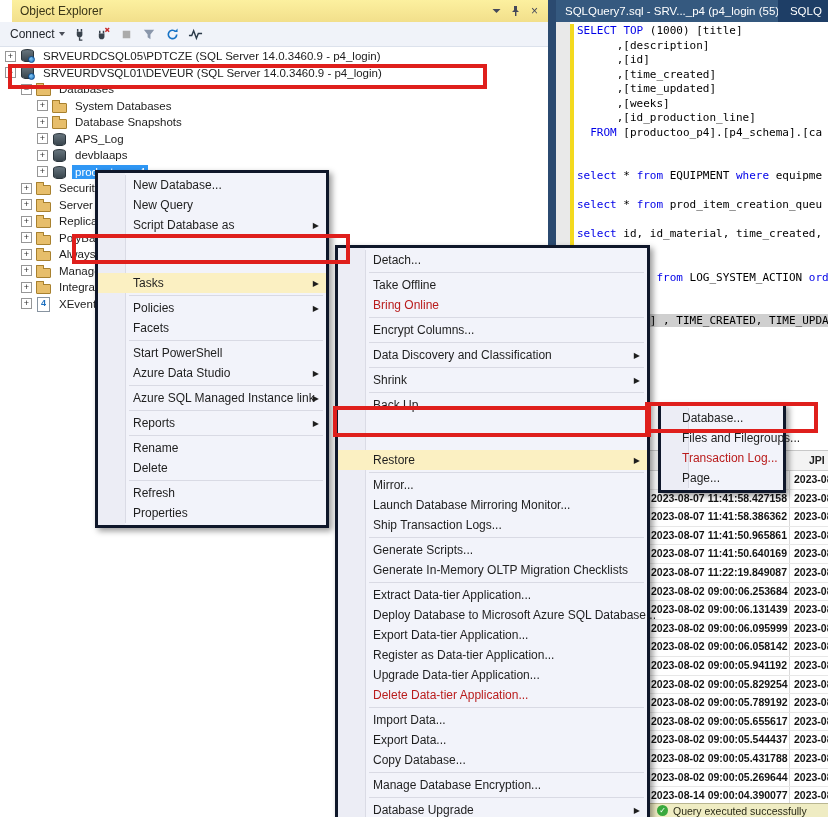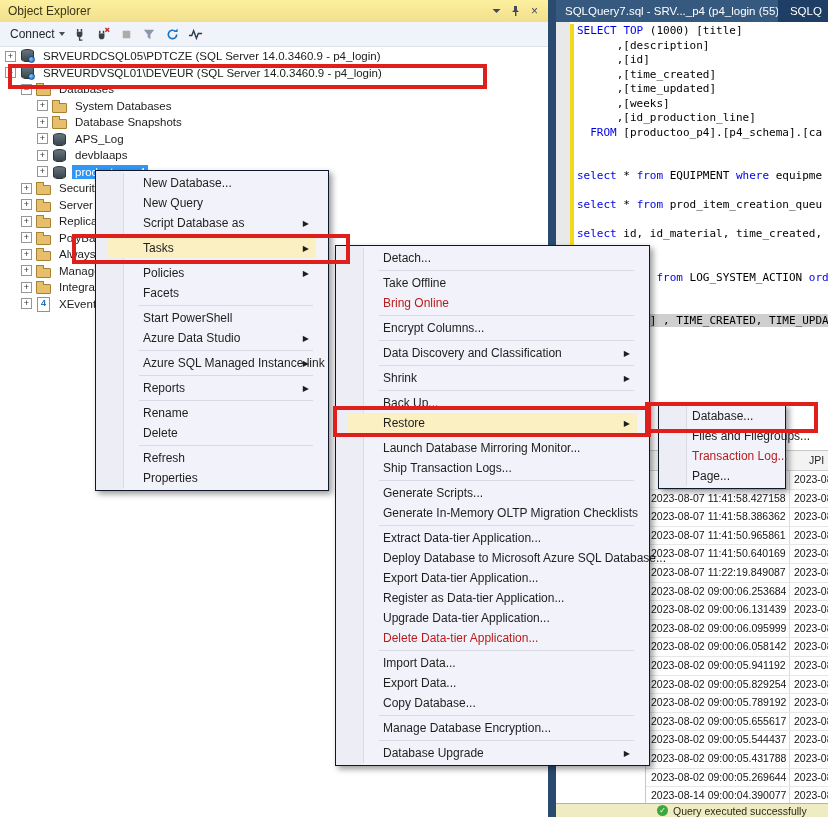--- a/index.html
+++ b/index.html
@@ -9,21 +9,21 @@
     --titlebar-yellow:#FCF09F;
     --success-green:#3AA93D;
     --shell-blue:#2B4A70;
   }
   html,body{margin:0;padding:0;}
   body{font-family:"Liberation Sans",sans-serif;}
   .shell{position:relative;width:828px;height:817px;background:var(--shell-blue);overflow:hidden;}
 
   
   .oe{position:absolute;left:0;top:0;width:548px;height:817px;background:#fff;}
-  .oe-title{position:absolute;left:0;top:0;right:0;height:22px;
+  .oe-title{position:absolute;left:12px;top:0;right:0;height:22px;
     background:linear-gradient(var(--titlebar-yellow),#F2DF8B);
     border-bottom:1px solid #D8C46A;font-size:12px;color:#3A3517;
     display:flex;align-items:center;padding:0 4px 0 8px;}
   .oe-title .spacer{flex:1;}
   .tbtnw{width:17px;height:16px;border:none;background:transparent;padding:0;margin:0 1px;
     display:inline-flex;align-items:center;justify-content:center;color:#44485A;font-size:12px;cursor:default;}
   .oe-toolbar{position:absolute;left:0;top:22px;right:0;height:24px;background:#F0F3F9;
     border-bottom:1px solid #DCE2EC;display:flex;align-items:center;padding-left:6px;font-size:12px;color:#24282E;}
   .connect-btn{border:none;background:transparent;font-size:12px;color:#24282E;display:inline-flex;align-items:center;padding:0 4px;}
   .dd-arrow{width:0;height:0;border-left:3.5px solid transparent;border-right:3.5px solid transparent;border-top:4px solid #4A4E58;margin-left:4px;display:inline-block;}
@@ -54,41 +54,41 @@
   .tab.active{background:#35597F;width:224px;}
   .tab.partial{margin-left:3px;}
   .editor{position:absolute;left:0;top:22px;right:0;height:425px;background:#fff;}
   .gutter{position:absolute;left:0;top:0;width:14px;bottom:0;background:#E9E9E9;}
   .changebar{position:absolute;left:14px;top:2px;width:4px;height:306px;background:#F3D91E;}
   .code{position:absolute;left:21px;top:2px;right:0;bottom:0;font-family:"DejaVu Sans Mono",monospace;font-size:11px;line-height:14.5px;color:#000;overflow:hidden;}
   .line{height:14.5px;white-space:pre;}
   .kw{color:#0000E8;}
   .selbg{background:#CFCFCF;}
 
-  .grid{position:absolute;left:89px;top:450px;right:0;bottom:13px;background:#fff;border-left:1px solid #C8C8C8;border-top:1px solid #C8C8C8;overflow:hidden;font-family:"Liberation Sans",sans-serif;}
+  .grid{position:absolute;left:89px;top:450px;right:0;bottom:13px;background:#fff;border-left:1px solid #C8C8C8;border-top:1px solid #C8C8C8;overflow:hidden;font-family:"Liberation Sans",sans-serif;font-weight:bold;}
   .ghead{position:relative;height:19px;background:#F3F3F3;border-bottom:1px solid #CFCFCF;font-size:10.5px;color:#222;}
   .gfrag{position:absolute;left:163px;top:3px;}
   .grow{height:17.6px;display:flex;border-bottom:1px solid #E7E7E7;font-size:10.5px;color:#141414;}
   .gc1{width:138px;min-width:138px;padding:2px 0 0 5px;white-space:nowrap;overflow:hidden;}
   .gc2{flex:1;border-left:1px solid #DBDBDB;padding:2px 0 0 4px;white-space:nowrap;overflow:hidden;}
 
   .statusbar{position:absolute;left:0;right:0;bottom:0;height:13px;background:#EFECC3;border-top:1px solid #B9B691;
     font-size:10.5px;color:#2B2B18;overflow:hidden;}
   .okicon{position:absolute;left:101px;top:1px;width:11px;height:11px;border-radius:50%;background:var(--success-green);
     color:#fff;font-size:8px;line-height:11px;text-align:center;display:inline-block;}
   .sbtext{position:absolute;left:117px;top:1px;white-space:nowrap;}
 
   
-  .menu{position:absolute;background:#F2F3FA;border:1px solid #0f172a;box-shadow:3px 3px 6px rgba(0,0,0,.40);
-    padding:2px 12px;z-index:30;box-sizing:border-box;}
+  .menu{position:absolute;background:#F2F3FA;border:3px solid #0f172a;box-shadow:3px 3px 6px rgba(0,0,0,.40);
+    padding:2px 0;z-index:30;box-sizing:border-box;}
   .menu::before{content:'';position:absolute;left:0;top:0;bottom:0;width:27px;background:#ECEDF5;}
   .menu::after{content:'';position:absolute;left:27px;top:2px;bottom:2px;width:1px;background:#DADBE5;}
   .mi{position:relative;z-index:1;height:20px;line-height:20px;padding:0 22px 0 35px;font-size:12px;color:#1E1E1E;white-space:nowrap;}
   .menu.restore .mi{padding-left:21px;}
-  .mi.hl{background:var(--highlight-yellow);}
+  .mi.hl{background:var(--highlight-yellow);margin-top:35px;}
   .mi.dis{color:#b91c1c;}
   .mi .arrow{position:absolute;right:7px;top:1px;font-size:8px;color:#1E1E1E;}
   .msep{position:relative;z-index:1;height:1px;background:#D9DAE4;margin:2px 3px 2px 31px;}
   .menu.ctx{left:95px;top:170px;width:234px;}
   .menu.tasks{left:335px;top:245px;width:315px;}
   .menu.restore{left:658px;top:403px;width:128px;}
 
   
   .redbox{position:absolute;border:4px solid var(--annotation-red);z-index:60;pointer-events:none;box-sizing:border-box;}
   #rb1{left:8px;top:64px;width:479px;height:25px;}
@@ -396,20 +396,21 @@
       <div class="msep"></div>
       <div class="mi"><span class="mit">Encrypt Columns...</span></div>
       <div class="msep"></div>
       <div class="mi"><span class="mit">Data Discovery and Classification</span><span class="arrow">▶</span></div>
       <div class="msep"></div>
       <div class="mi"><span class="mit">Shrink</span><span class="arrow">▶</span></div>
       <div class="msep"></div>
       <div class="mi"><span class="mit">Back Up...</span></div>
       <div class="mi hl"><span class="mit">Restore</span><span class="arrow">▶</span></div>
       <div class="msep"></div>
+      <div class="mi"><span class="mit">Mirror...</span></div>
       <div class="mi"><span class="mit">Launch Database Mirroring Monitor...</span></div>
       <div class="mi"><span class="mit">Ship Transaction Logs...</span></div>
       <div class="msep"></div>
       <div class="mi"><span class="mit">Generate Scripts...</span></div>
       <div class="mi"><span class="mit">Generate In-Memory OLTP Migration Checklists</span></div>
       <div class="msep"></div>
       <div class="mi"><span class="mit">Extract Data-tier Application...</span></div>
       <div class="mi"><span class="mit">Deploy Database to Microsoft Azure SQL Database...</span></div>
       <div class="mi"><span class="mit">Export Data-tier Application...</span></div>
       <div class="mi"><span class="mit">Register as Data-tier Application...</span></div>

